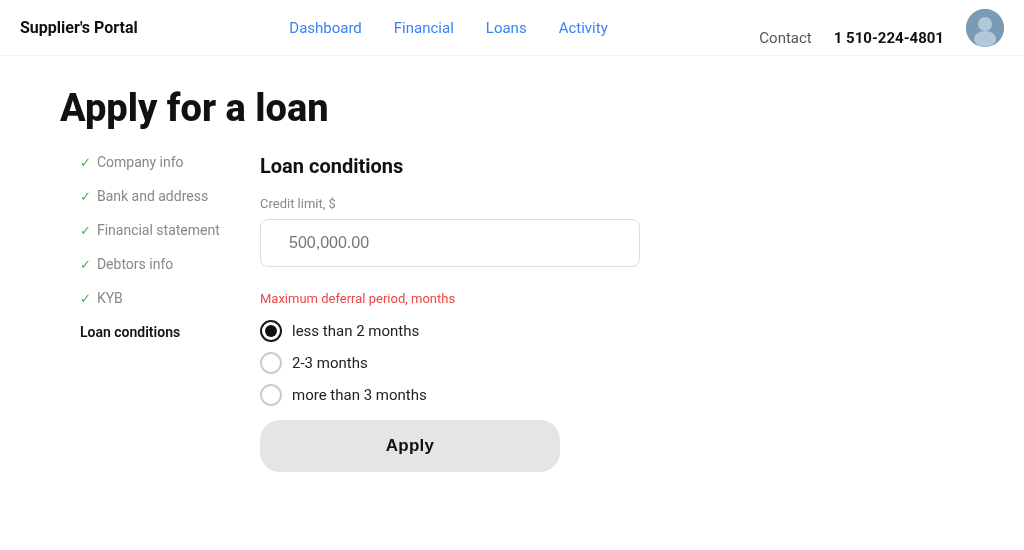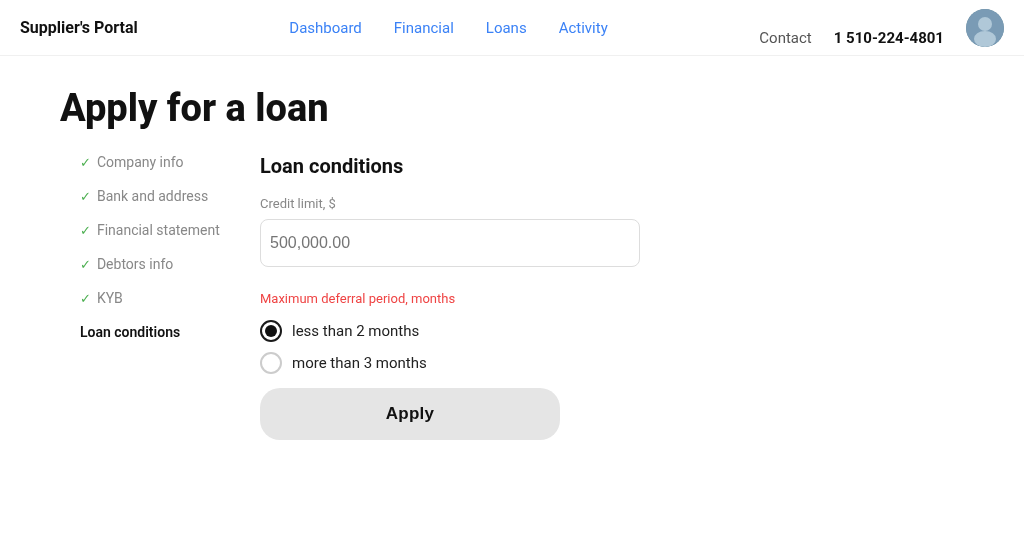--- a/index.html
+++ b/index.html
@@ -110,21 +110,21 @@
     }
 
     .field-label {
       font-size: 13px;
       color: #888;
       margin-bottom: 8px;
     }
 
     .credit-input {
       width: 380px;
-      padding: 14px 9px;
+      padding: 14px 28px;
       border: 1px solid #ddd;
       border-radius: 8px;
       font-size: 16px;
       color: #bbb;
       outline: none;
       margin-bottom: 24px;
     }
 
     .period-label {
       font-size: 13px;
@@ -249,20 +249,24 @@
 
       <div class="radio-group">
 
         <div class="radio-item">
           <div class="radio-circle selected">
             <div class="radio-dot"></div>
           </div>
           <span>less than 2 months</span>
         </div>
 
+        <div class="radio-item">
+          <div class="radio-circle"></div>
+          <span>2-3 months</span>
+        </div>
 
         <div class="radio-item">
           <div class="radio-circle"></div>
           <span>more than 3 months</span>
         </div>
       </div>
 
       <button class="apply-btn">Apply</button>
     </div>
   </div>

